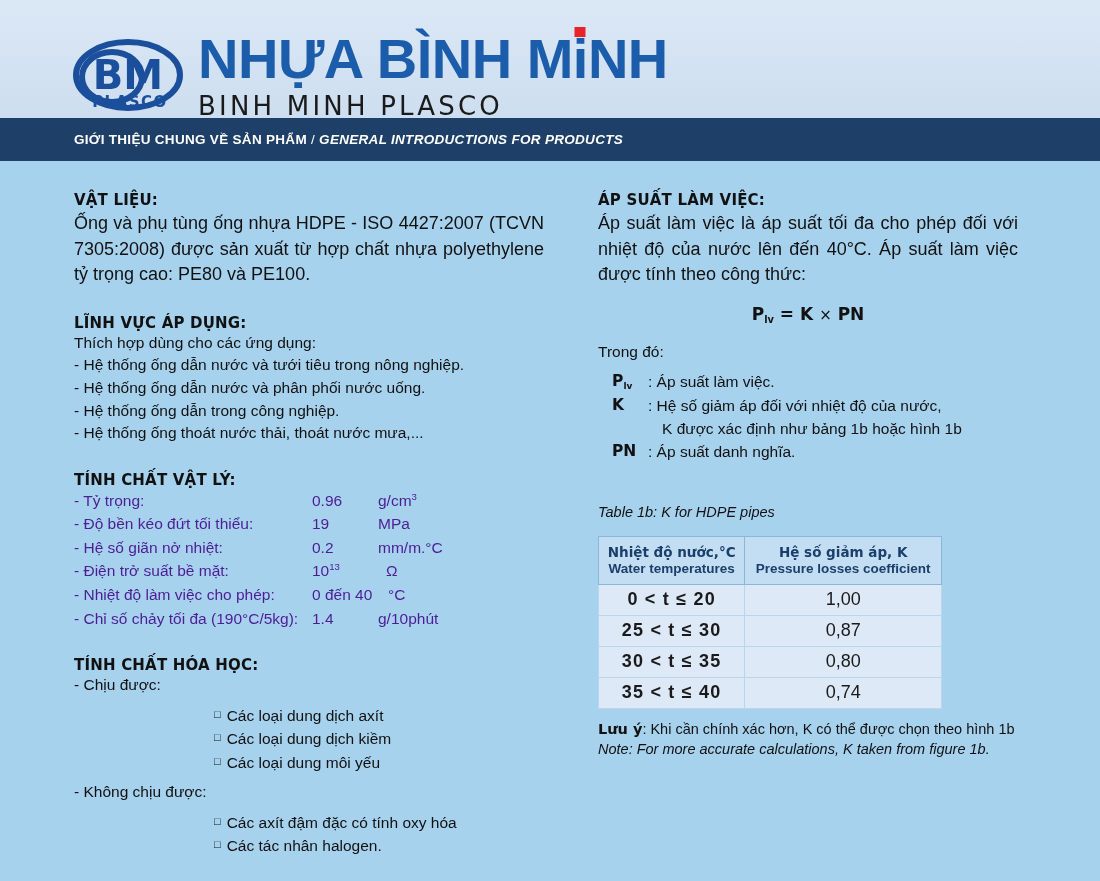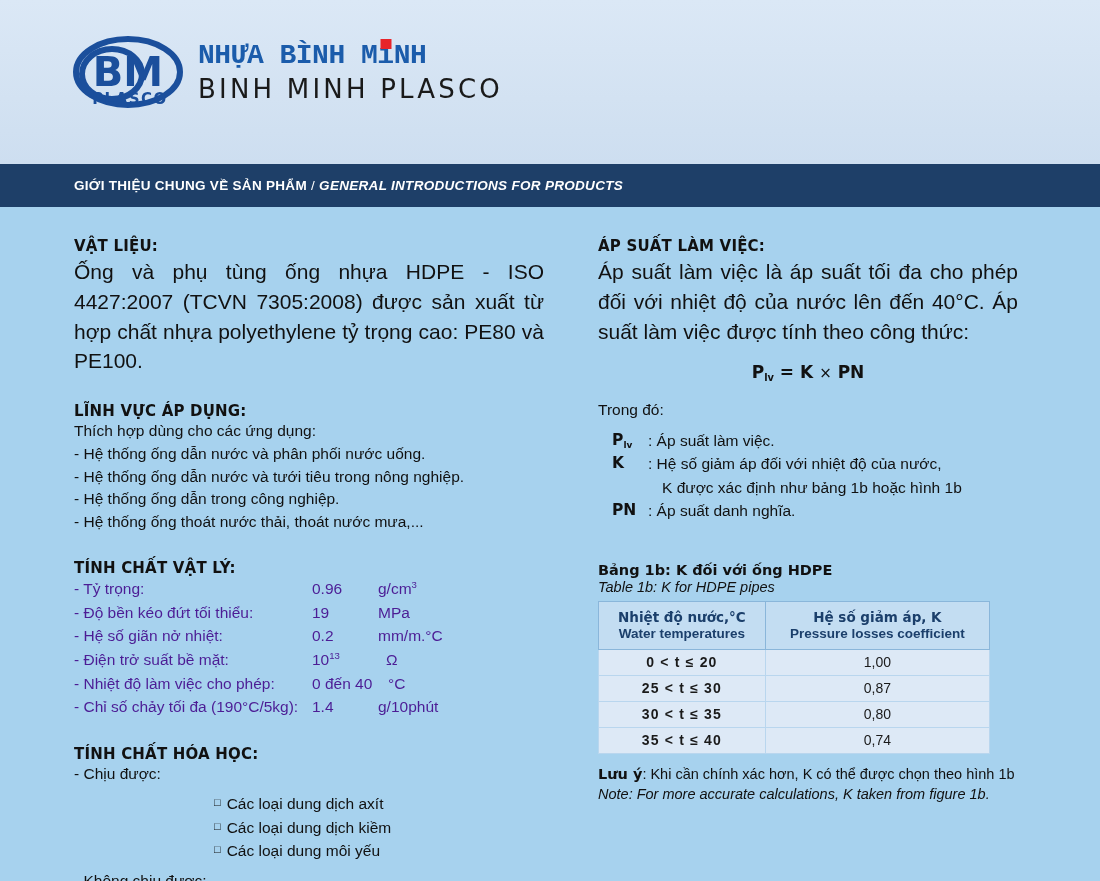--- a/index.html
+++ b/index.html
@@ -9,21 +9,21 @@
     height: 881px;
     font-family: "Liberation Sans", sans-serif;
     background: #a7d2ee;
     overflow: hidden;
     position: relative;
   }
 
   
   .header-band {
     width: 1100px;
-    height: 164px;
+    height: 118px;
     background: linear-gradient(180deg, #dbe8f6 0%, #d3e2f2 60%, #cddef0 100%);
     position: relative;
   }
 
   .brand {
     position: absolute;
     left: 72px;
     top: 30px;
     display: flex;
     align-items: center;
@@ -34,26 +34,26 @@
     width: 112px;
     height: 88px;
     position: relative;
     flex: none;
   }
   .logo-mark svg { display: block; }
 
   .brand-words { padding-bottom: 2px; }
 
   .brand-line1 {
-    font-size: 28px;
+    font-size: 56px;
     font-weight: bold;
     color: #1b5cab;
     letter-spacing: -0.5px;
     line-height: 1.02;
-    font-family: Liberation Mono, monospace;
+    font-family: Liberation Sans, sans-serif;
     white-space: nowrap;
     position: relative;
   }
   .brand-line1 .dotred {
     display: inline-block;
     position: relative;
   }
   .brand-line1 .dotred::after {
     content: "";
     position: absolute;
@@ -112,21 +112,21 @@
 
   .h-sec {
     font-size: 15px;
     font-weight: bold;
     color: #111;
     letter-spacing: 0.2px;
     font-family: "DejaVu Sans", sans-serif;
   }
 
   .para {
-    font-size: 21px;
+    font-size: 18px;
     color: #111;
     line-height: 1.42;
     text-align: justify;
     margin-top: 2px;
   }
 
   .line {
     font-size: 15.5px;
     color: #111;
     line-height: 1.46;
@@ -199,38 +199,38 @@
     font-family: "DejaVu Sans", sans-serif;
   }
   .tbl-cap-en {
     font-size: 14.5px;
     font-style: italic;
     color: #111;
     margin-top: 1px;
   }
 
   table.ktbl {
-    width: 392px;
+    width: 344px;
     border-collapse: collapse;
-    margin-top: 6px;
+    margin-top: 16px;
     border: 1px solid #8ab6da;
   }
   table.ktbl th {
     background: #c3ddf2;
     border: 1px solid #8ab6da;
     padding: 7px 4px 8px;
     text-align: center;
     color: #1b3f6b;
   }
   table.ktbl td {
     background: #dde9f6;
     border: 1px solid #b9d6ee;
     padding: 4px 4px 5px;
     text-align: center;
-    font-size: 14px;
+    font-size: 18px;
     color: #1a1a1a;
   }
   .th-vn { font-size: 13.5px; font-weight: bold; display: block; font-family: "DejaVu Sans", sans-serif; }
   .th-en { font-size: 13.5px; display: block; margin-top: 1px; }
   .td-range { font-weight: bold; letter-spacing: 1.2px; }
 
   .note-vn { font-size: 14.5px; color: #111; margin-top: 11px; line-height: 1.35; }
   .note-vn b { font-family: "DejaVu Sans", sans-serif; }
   .note-en { font-size: 14.5px; color: #111; font-style: italic; line-height: 1.35; }
 </style>
@@ -268,22 +268,22 @@
 
   <div class="col col-left">
 
     <div class="h-sec">VẬT LIỆU:</div>
     <div class="para">Ống và phụ tùng ống nhựa HDPE - ISO 4427:2007 (TCVN 7305:2008) được sản xuất từ hợp chất nhựa polyethylene tỷ trọng cao: PE80 và PE100.</div>
 
     <div class="gap-lg"></div>
 
     <div class="h-sec">LĨNH VỰC ÁP DỤNG:</div>
     <div class="line">Thích hợp dùng cho các ứng dụng:</div>
+    <div class="line">- Hệ thống ống dẫn nước và tưới tiêu trong nông nghiệp.</div>
     <div class="line">- Hệ thống ống dẫn nước và phân phối nước uống.</div>
-    <div class="line">- Hệ thống ống dẫn nước và tưới tiêu trong nông nghiệp.</div>
     <div class="line">- Hệ thống ống dẫn trong công nghiệp.</div>
     <div class="line">- Hệ thống ống thoát nước thải, thoát nước mưa,...</div>
 
     <div class="gap-lg"></div>
 
     <div class="h-sec">TÍNH CHẤT VẬT LÝ:</div>
 
     <div class="prop-row">
       <span class="prop-name">- Tỷ trọng:</span>
       <span class="prop-val">0.96</span>
@@ -385,21 +385,20 @@
     </div>
     <div class="def-cont">K được xác định như bảng 1b hoặc hình 1b</div>
 
     <div class="def-row">
       <span class="def-sym">PN</span>
       <span class="def-txt">: Áp suất danh nghĩa.</span>
     </div>
 
     <div style="height:40px;"></div>
 
-    <div class="tbl-cap-vn">Bảng 1b: K đối với ống HDPE</div>
     <div class="tbl-cap-en">Table 1b: K for HDPE pipes</div>
 
     <table class="ktbl">
       <thead>
         <tr>
           <th>
             <span class="th-vn">Nhiệt độ nước,°C</span>
             <span class="th-en">Water temperatures</span>
           </th>
           <th>

